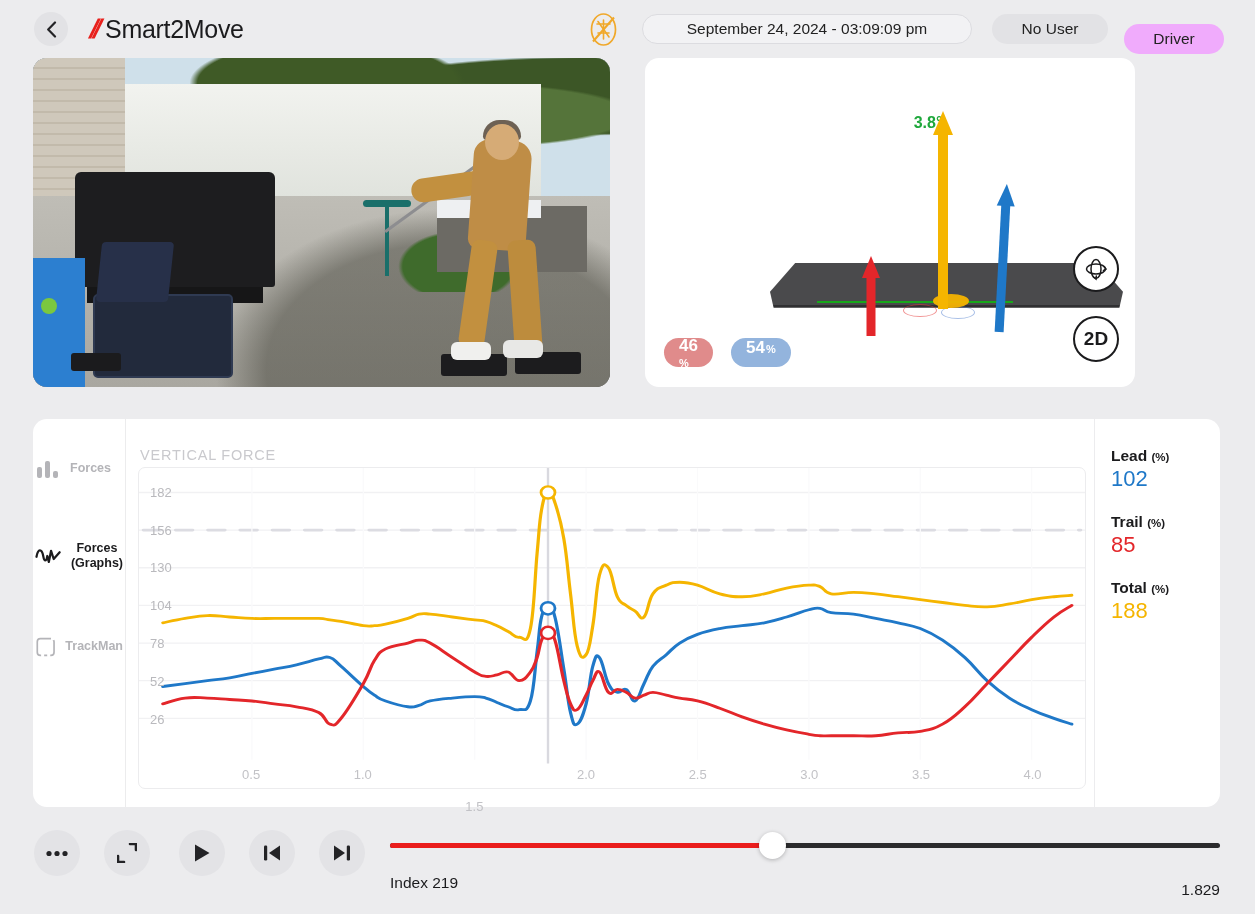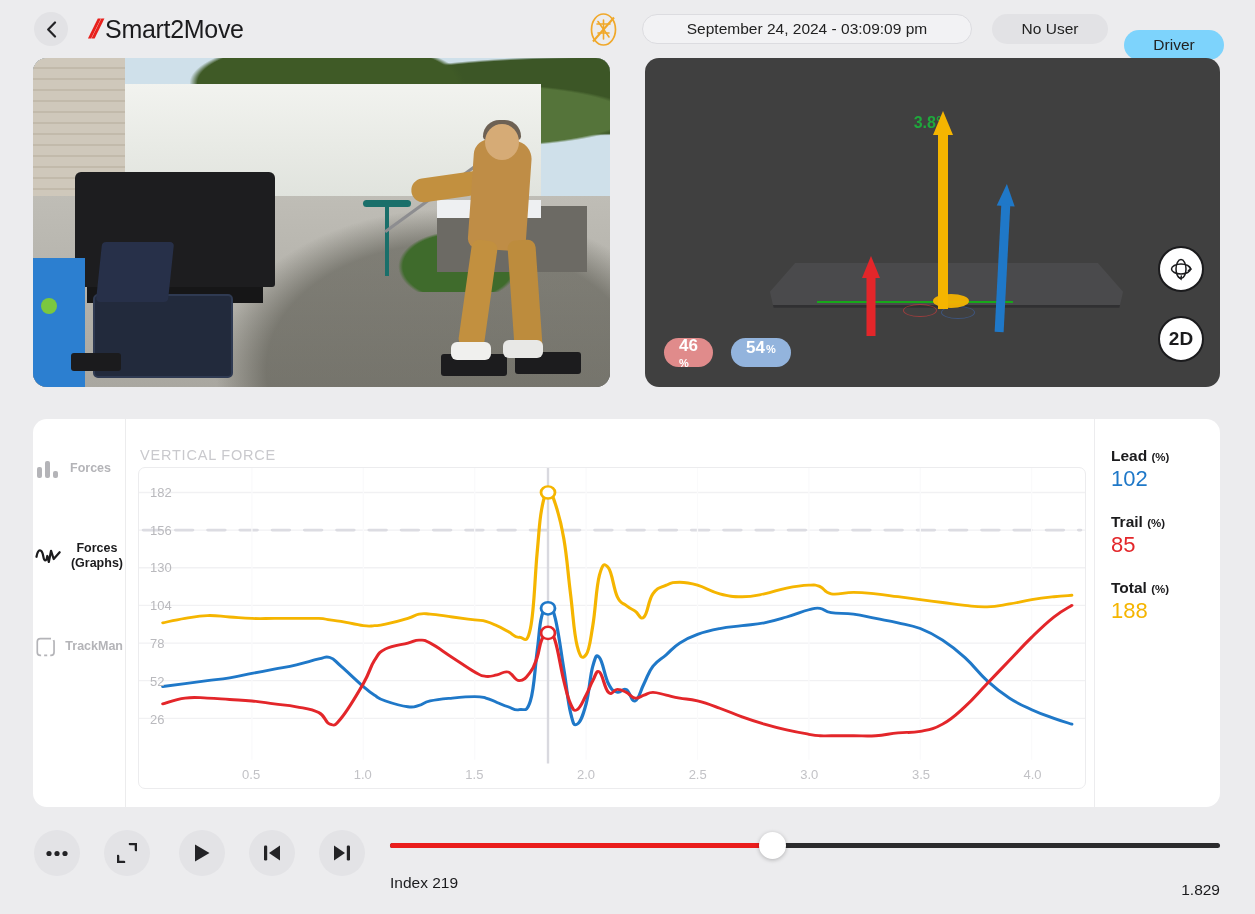--- a/index.html
+++ b/index.html
@@ -44,22 +44,22 @@
   }
   .pill-date {
     position: absolute; left: 642px; top: 14px; width: 330px;
     background: #f2f2f4; border: 1px solid #dcdce0;
   }
   .pill-user {
     position: absolute; left: 992px; top: 14px; width: 116px;
     background: #e2e2e5;
   }
   .pill-club {
-    position: absolute; left: 1124px; top: 30px; width: 100px;
-    background: #7dd3fc;
+    position: absolute; left: 1124px; top: 24px; width: 100px;
+    background: #f0abfc;
   }
 
   
   .video-panel {
     position: absolute; left: 33px; top: 58px;
     width: 577px; height: 329px;
     border-radius: 14px; overflow: hidden;
     background: #2a2a2a;
   }
   .video-scene { position: absolute; inset: 0; }
@@ -180,22 +180,22 @@
     background:#1c1c1e; border-radius:3px;
   }
   .gf-plate2{
     position:absolute; left:482px; top:294px; width:66px; height:22px;
     background:#1c1c1e; border-radius:3px;
   }
 
   
   .force3d-panel {
     position: absolute; left: 645px; top: 58px;
-    width: 575px; height: 329px;
-    background: #404040; border-radius: 14px;
+    width: 490px; height: 329px;
+    background: #ffffff; border-radius: 14px;
   }
   .angle-label {
     position: absolute; left: 0; right: 0; top: 28px;
     text-align: center; font-size: 16px; color: #1fa83c; font-weight: 600;
     width: 100%;
   }
   .angle-wrap { position:absolute; left:233px; top:28px; width:100px; text-align:center; }
   .plate {
     position: absolute; width: 170px; height: 46px;
     background: #3a3a3c;
@@ -524,21 +524,21 @@
           <div class="ytick" style="top: 66.4706%;">52</div>
           <div class="ytick" style="top: 54.7059%;">78</div>
           <div class="ytick" style="top: 42.9412%;">104</div>
           <div class="ytick" style="top: 31.1765%;">130</div>
           <div class="ytick" style="top: 19.4118%;">156</div>
           <div class="ytick" style="top: 7.64706%;">182</div>
         </div>
       <div class="xticks" id="xticks">
           <div class="xtick" style="left: 11.9368%;">0.5</div>
           <div class="xtick" style="left: 23.7121%;">1.0</div>
-          <div class="xtick" style="left: 35.4875%;">1.5</div>
+          <div class="xtick" style="left: 35.4875%; margin-top: 32px;">1.5</div>
           <div class="xtick" style="left: 47.2628%;">2.0</div>
           <div class="xtick" style="left: 59.0382%;">2.5</div>
           <div class="xtick" style="left: 70.8136%;">3.0</div>
           <div class="xtick" style="left: 82.5889%;">3.5</div>
           <div class="xtick" style="left: 94.3643%;">4.0</div>
         </div>
     </div>
 
     <div class="metrics">
       <div class="metric">

